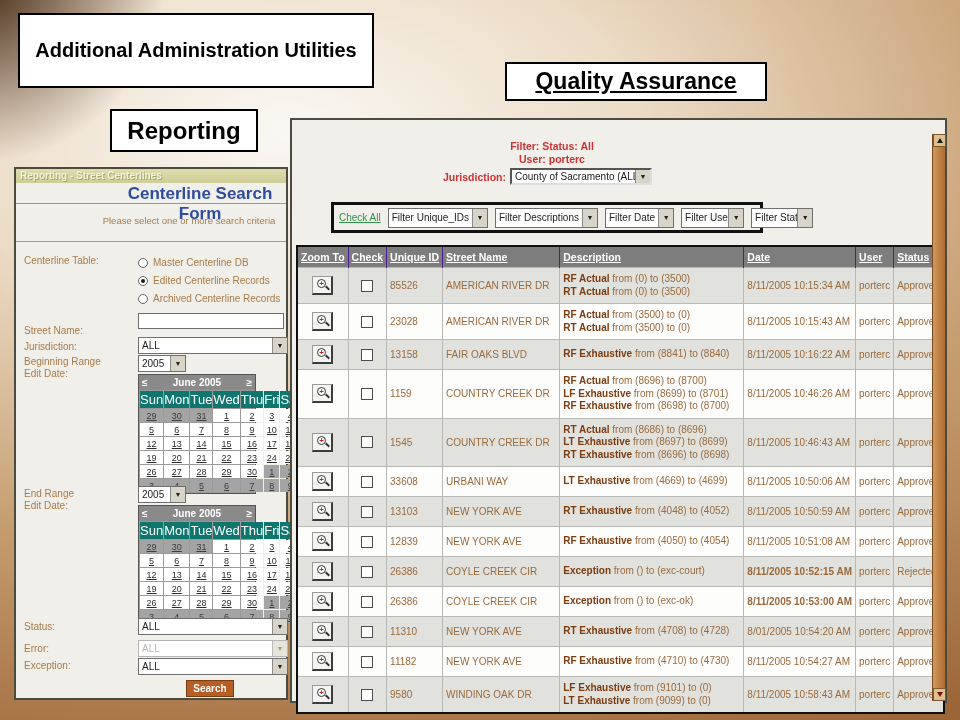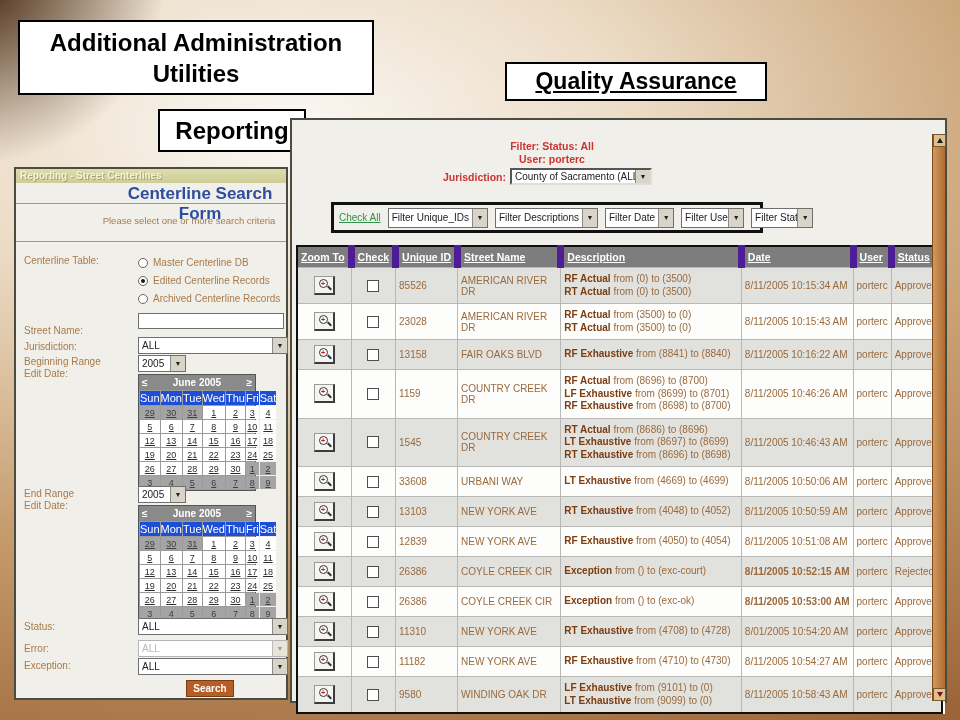--- a/index.html
+++ b/index.html
@@ -9,22 +9,22 @@
     position:relative;
     background:
       radial-gradient(circle at -2% -3%, rgba(58,30,10,.95) 0%, rgba(58,30,10,0) 15%),
       radial-gradient(ellipse 130% 95% at 30% 18%, #faf8f4 0%, #ecdcc6 28%, #c69d6f 62%, #9c6537 100%);
   }
   .slide-label {
     position:absolute; background:#fff; border:2px solid #000;
     display:flex; align-items:center; justify-content:center; text-align:center;
     font-weight:bold; color:#000;
   }
-  #lbl-admin   { left:18px;  top:20px;  width:356px; height:75px; font-size:24px; line-height:31px; }
-  #lbl-report  { left:110px; top:109px; width:148px; height:43px; font-size:24px;margin-left:48px; }
+  #lbl-admin   { left:18px;  top:13px;  width:356px; height:75px; font-size:20px; line-height:31px; }
+  #lbl-report  { left:110px; top:109px; width:148px; height:43px; font-size:24px; }
   #lbl-quality { left:505px; top:62px;  width:262px; height:39px; font-size:23px;text-decoration:underline; }
 
   
   .win { position:absolute; background:#f1efe9; border:2px solid #4b4b40; }
   .titlebar {
     position:absolute; left:0; top:0; right:0; height:14px;
     background:linear-gradient(#dddcab,#cfcd97);
     color:#f5f3d8; font-size:10px; font-weight:bold; line-height:14px;
     padding-left:4px; text-shadow:1px 1px 0 #a3a26e;
   }
@@ -52,40 +52,40 @@
   .radio.on::after { content:""; position:absolute; left:2px; top:2px; width:4px; height:4px; border-radius:50%; background:#1b1b1b; }
   .radio-lbl { font-size:10px; color:#a87a4a; }
   .sw-input { background:#fff; border:1px solid #6f6f6f; height:16px; }
 
   
   .cal { width:118px; border:1px solid #555; background:#8f8f8f; font-size:9px; }
   .cal-nav { display:flex; align-items:center; background:#8a8a8a; color:#fff; font-weight:bold; height:15px; padding:0 3px; }
   .cal-nav .mid { flex:1; text-align:center; font-size:10px; }
   .cal-nav .nav { font-size:10px; text-decoration:none; color:#fff; }
   .cal-grid { display:grid; grid-template-columns:repeat(7,1fr); gap:1px; background:#9a9a9a; padding:1px; }
-  .cal-dn { background:#1d4ed8; color:#fff; font-size:11px; text-align:right; padding:1px 0; }
+  .cal-dn { background:#0f766e; color:#fff; font-size:13px; text-align:right; padding:1px 0; }
   .cal-d  { background:#fff; color:#2b2b2b; text-align:center; padding:1.5px 0; text-decoration:underline; }
   .cal-d.out { background:#a4a4a4; color:#3d3d3d; }
 
   
   #review-win { left:290px; top:118px; width:657px; height:585px; }
   .red { color:#cc3333; }
   #rw-filter1 { position:absolute; left:80px; width:360px; top:20px; text-align:center; font-size:10.5px; font-weight:bold; }
   #rw-filter2 { position:absolute; left:80px; width:360px; top:33px; text-align:center; font-size:10.5px; font-weight:bold; }
   #rw-jur { position:absolute; left:0; top:48px; width:360px; display:flex; align-items:center; justify-content:flex-end; }
   #rw-jur .sel { width:142px; margin-left:4px; border:2px solid #555; border-right-color:#ddd; border-bottom-color:#ddd; }
   #rw-jur-label { font-size:10.5px; font-weight:bold; }
   #filter-bar { position:absolute; left:39px; top:82px; width:432px; height:31px; border:3px solid #111;
     background:#f1efe9; display:flex; align-items:center; padding:0 5px; gap:7px; }
   #check-all { color:#2e9147; font-size:10px; text-decoration:underline; white-space:nowrap; }
 
   
   #review-table { position:absolute; left:4px; top:125px; border-collapse:collapse; table-layout:fixed; background:#fdfdfc; border:2px solid #101010; }
   #review-table th { background:#7d7d7d; color:#fff; font-size:10.5px; text-align:left; font-weight:bold;
-    text-decoration:underline; padding:4px 3px; border-right:7px solid #4c1d95; white-space:nowrap; overflow:hidden; }
+    text-decoration:underline; padding:4px 3px; border-right:1px solid #4c1d95; white-space:nowrap; overflow:hidden; }
   #review-table td { font-size:10px; color:#9a6a3c; padding:5px 3px; border-right:1px solid #b8b8b6; border-top:1px solid #b8b8b6;
     vertical-align:middle; overflow:hidden; }
   #review-table tr.alt td { background:#e1e1de; }
   .desc-line { line-height:12.5px; white-space:nowrap; }
   .desc-line b { color:#7c3c10; }
   td.date { white-space:nowrap; }
   td.date.hot { color:#e8324e; font-weight:bold; }
   .t-center { text-align:center; }
 
   .magbtn { width:21px; height:19px; background:#f4f4f2; border:1px solid #9a9a9a; border-right:2px solid #3c3c3c;

